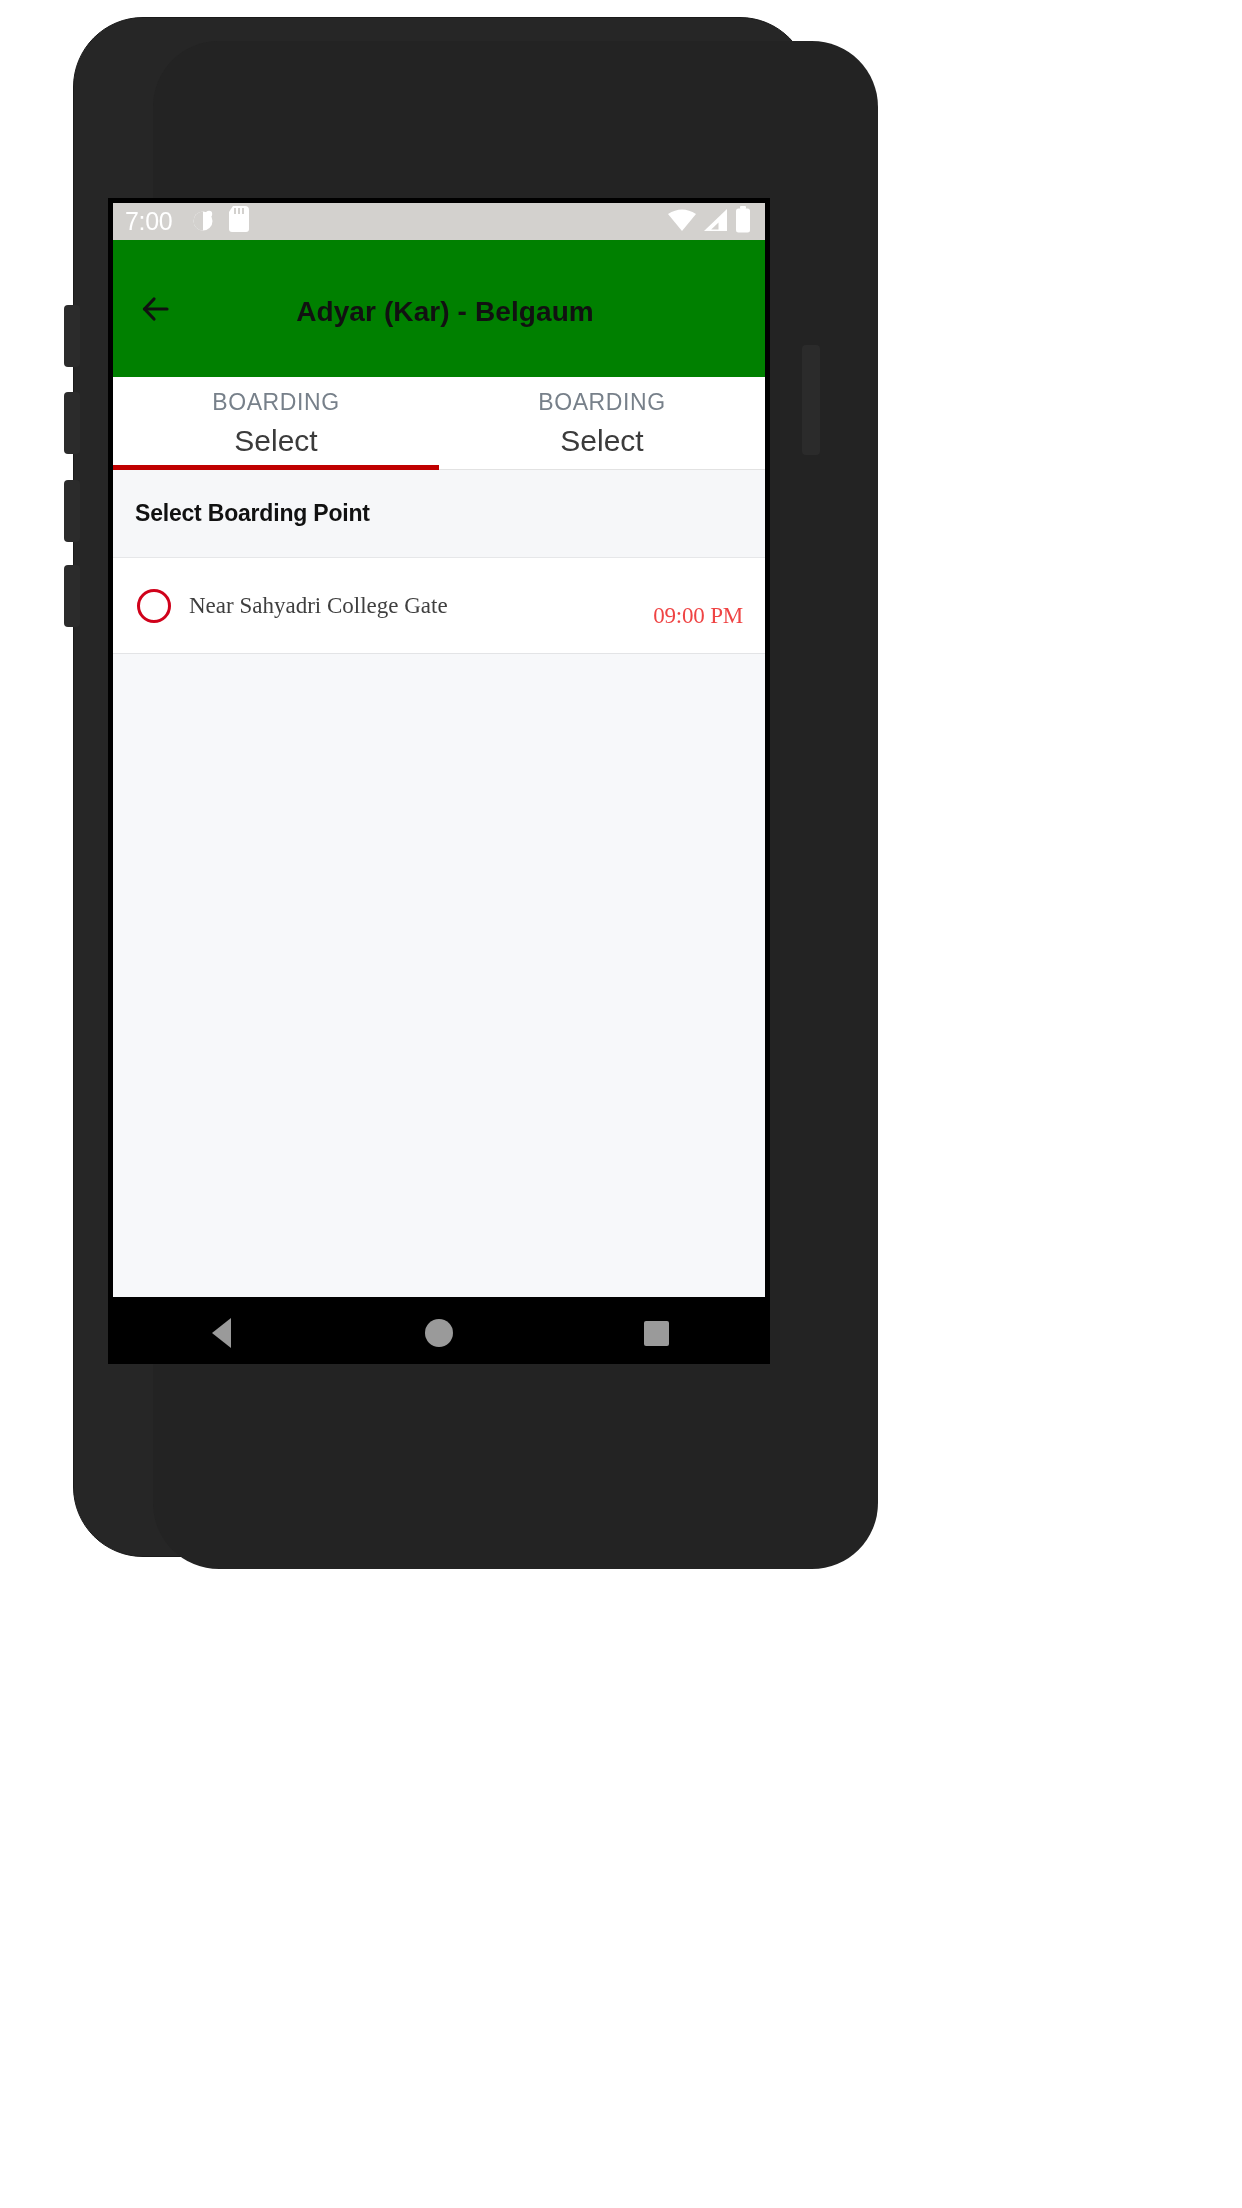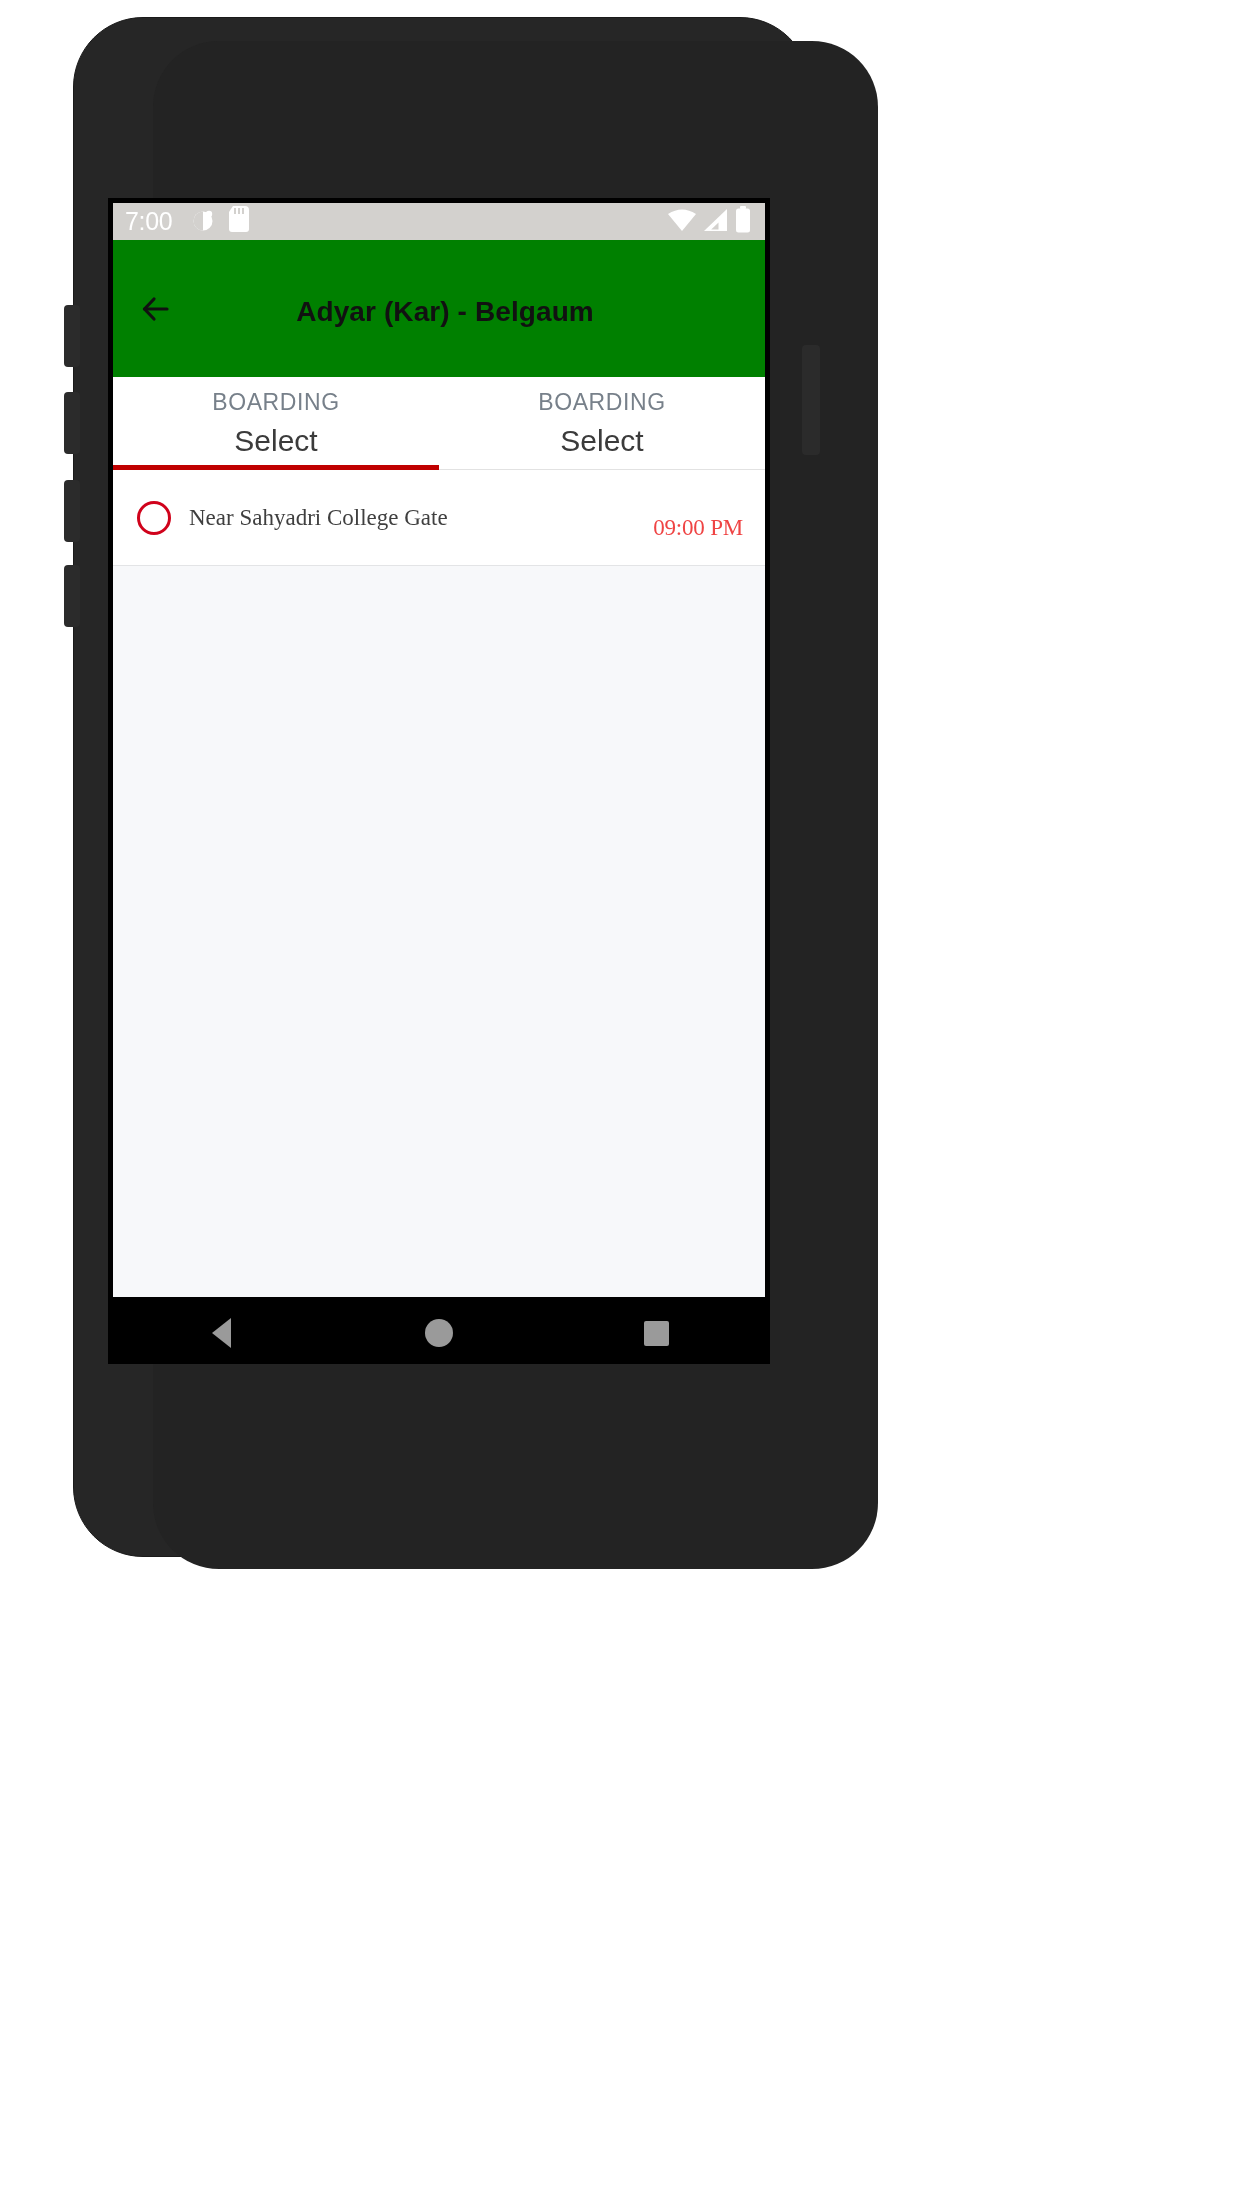--- a/index.html
+++ b/index.html
@@ -353,20 +353,23 @@
         <span class="tab-value">Select</span>
       </div>
       <div class="tab">
         <span class="tab-label">BOARDING</span>
         <span class="tab-value">Select</span>
       </div>
       <div class="tabs-divider"></div>
       <div class="tab-indicator"></div>
     </div>
 
+    <div class="section-header">
+      <span class="section-header-text">Select Boarding Point</span>
+    </div>
 
     <div class="point-list">
       <div class="point-row">
         <span class="radio"></span>
         <span class="point-name">Near Sahyadri College Gate</span>
         <span class="point-time">09:00 PM</span>
       </div>
     </div>
 
     <div class="list-filler"></div>

